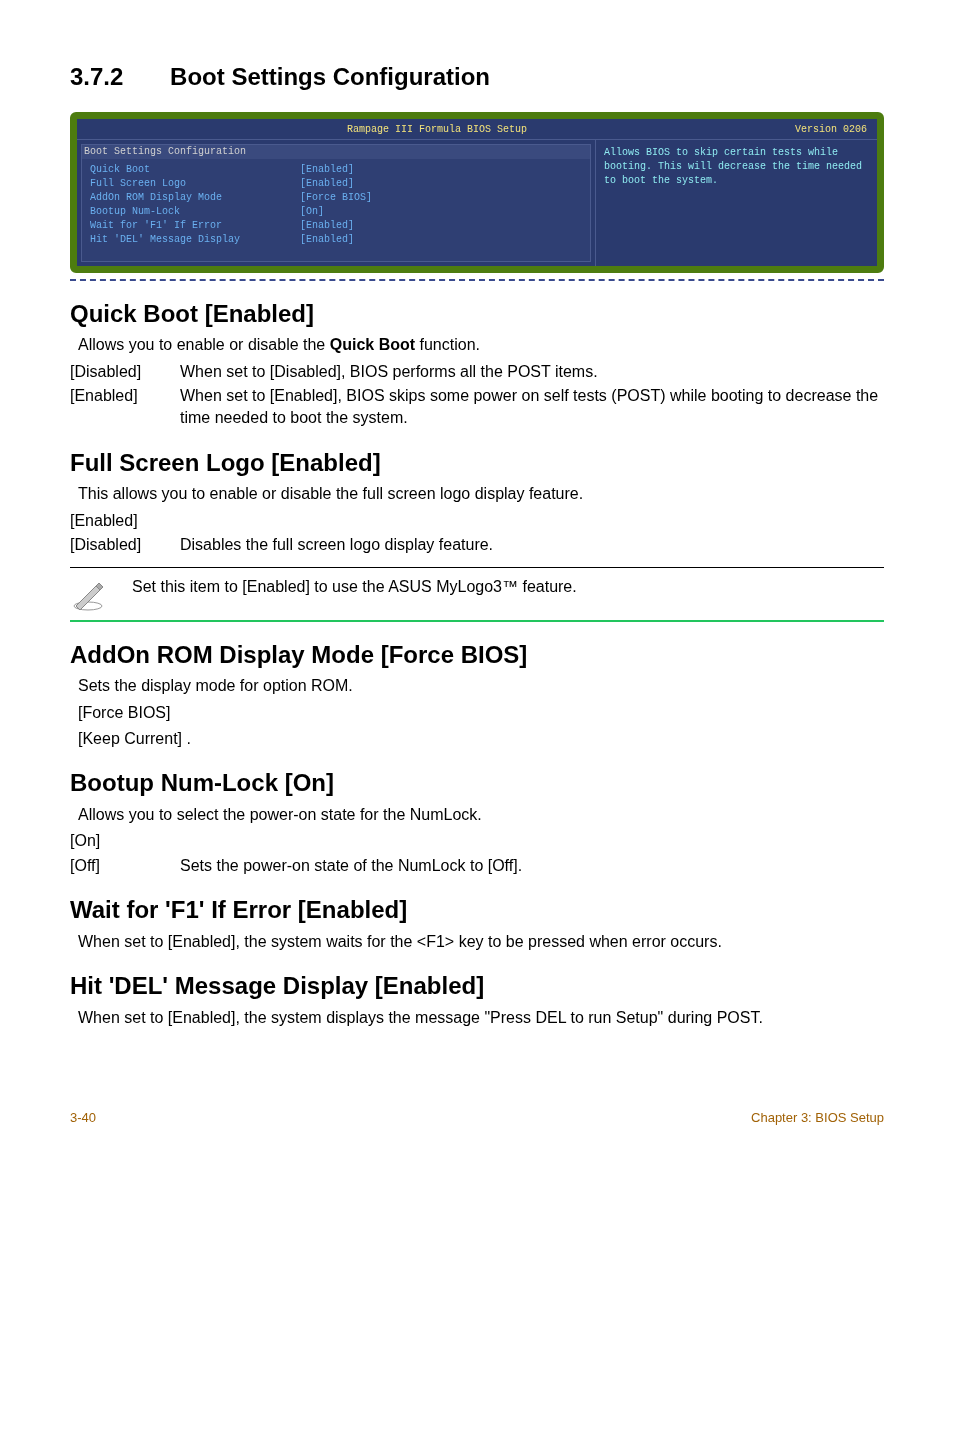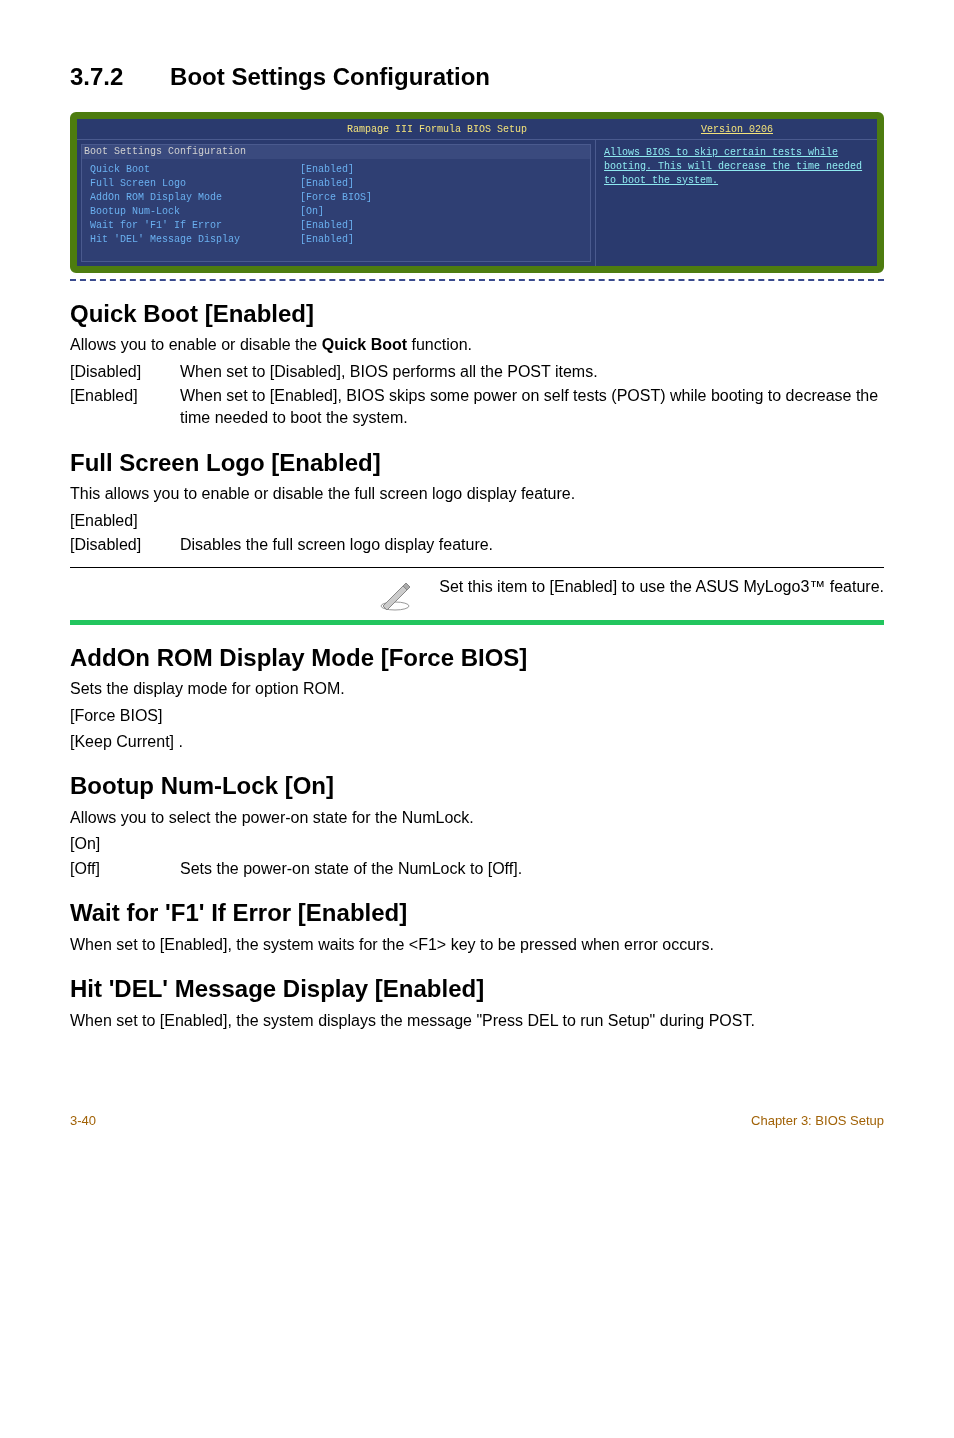--- a/index.html
+++ b/index.html
@@ -26,21 +26,21 @@
     border-radius: 6px;
     overflow: hidden;
     margin-bottom: 6px;
   }
   .bios-title {
     display: flex;
     padding: 4px 10px 2px 10px;
   }
   .bios-title .left { flex:1; }
   .bios-title .center { flex:1; text-align: left; white-space: pre; }
-  .bios-title .right { flex:1; text-align: center; white-space: pre; text-decoration: underline; }
+  .bios-title .right { flex:1; text-align: right; white-space: pre; }
   .bios-subtitle {
     text-align: center;
     padding-bottom: 4px;
   }
   .bios-body {
     display: flex;
     border-top: 1px solid #4a5a8e;
   }
   .bios-left {
     flex: 1 1 65%;
@@ -53,48 +53,46 @@
     color: #d0d0d0;
     background: #3a4a7e;
     padding: 0 2px;
     margin: -2px -8px 4px -8px;
   }
   .bios-right {
     flex: 1 1 35%;
     border-left: 1px solid #4a5a8e;
     padding: 6px 8px 14px 8px;
     color: #8eeaf0;
-    text-decoration: underline;
   }
   .bios-row { display:flex; }
   .bios-row .k { flex: 0 0 210px; color: #6ab0f0; white-space: pre; }
   .bios-row .v { color: #6ab0f0; white-space: pre; }
   .dash-line {
     border: none;
     border-top: 2px dashed #3a4a8e;
     margin: 0 0 16px 0;
   }
   h3.sub {
     font-size: 24px;
     font-weight: bold;
     margin: 16px 0 4px 0;
   }
-  p { margin: 4px 0; }
+  p { margin: 4px 8px; }
   .opt-row { display:flex; margin: 2px 0; }
   .opt-row .k { flex: 0 0 110px; }
   .opt-row .v { flex: 1; }
   .note-wrap {
     display: flex;
     align-items: flex-start;
     border-top: 1px solid #000;
-    border-bottom: 5px solid #22c55e;
+    border-bottom: 2px solid #22c55e;
     padding: 8px 0;
     margin: 10px 0 14px 0;
     gap: 26px;
-    justify-content: flex-end;
   }
   .note-wrap svg { flex: 0 0 auto; }
   .footer {
     display: flex;
     justify-content: space-between;
     font-size: 13px;
     color: #a16207;
     margin-top: 80px;
   }
 </style>

